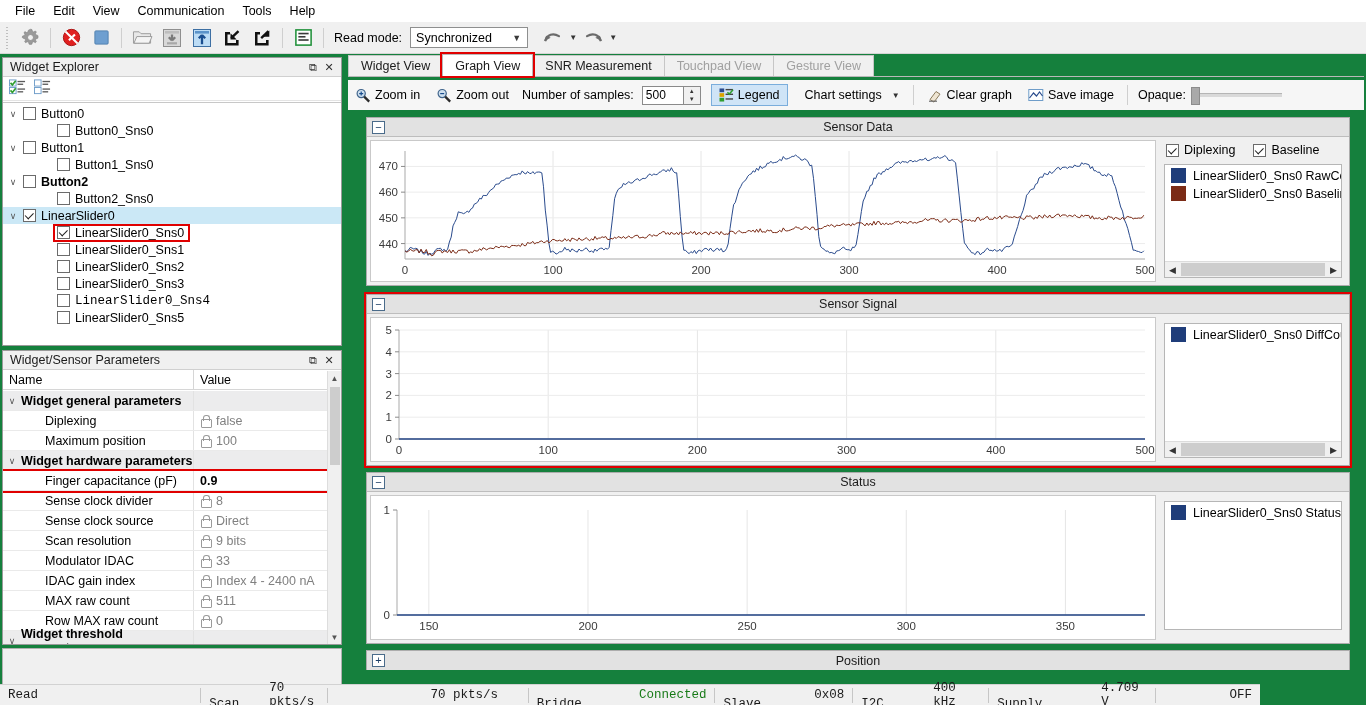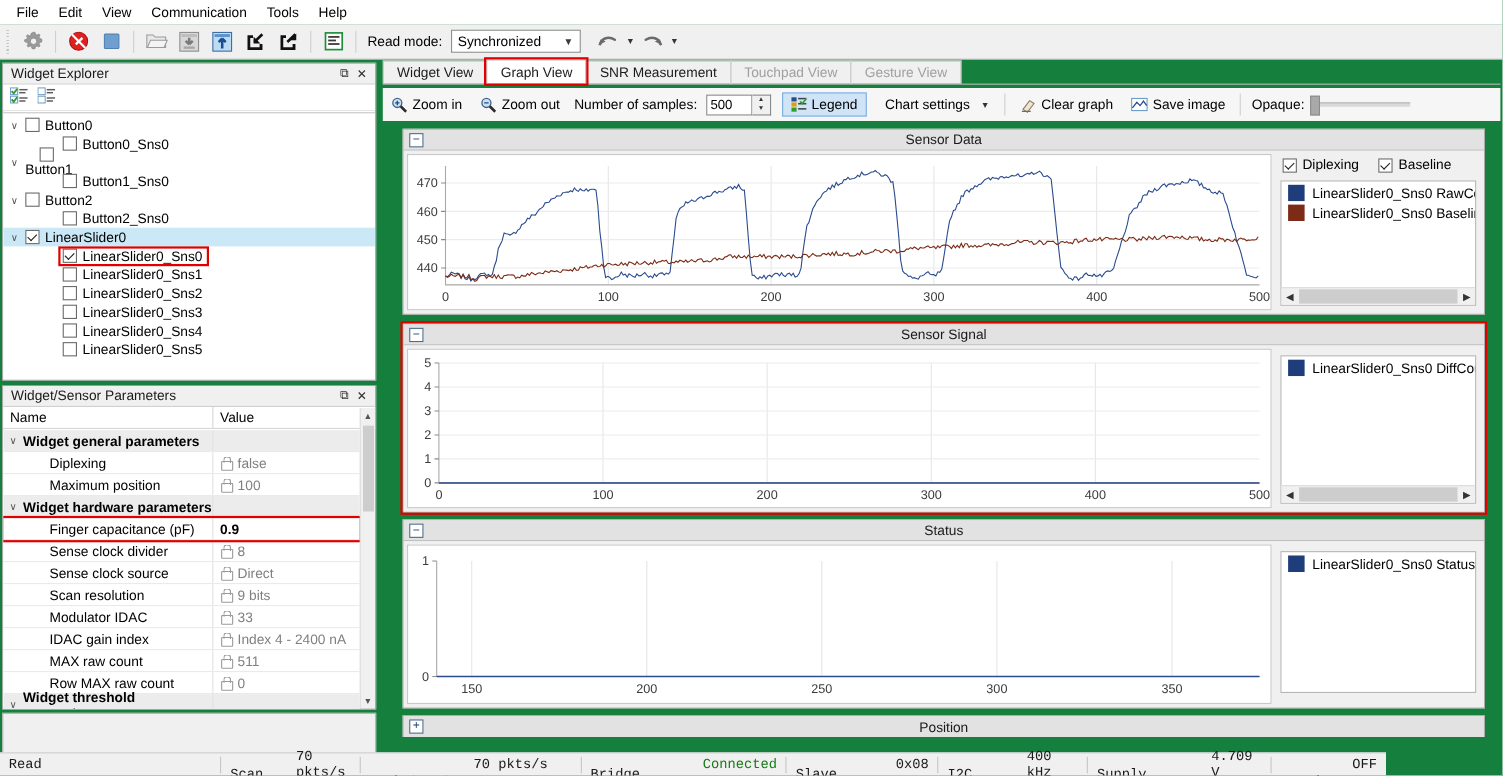--- a/index.html
+++ b/index.html
@@ -333,35 +333,35 @@
         </div>
         <div class="tnode">
           <span class="twist" style="margin-left: 36px;"></span>
           <span style="display: flex; align-items: center; padding: 0px 4px 0px 2px;">
             <span class="cb"></span>
             <span>Button0_Sns0</span>
           </span>
         </div>
         <div class="tnode">
           <span class="twist" style="margin-left: 2px;">∨</span>
-          <span style="display: flex; align-items: center; padding: 0px 4px 0px 2px; flex-direction: column;">
+          <span style="display: flex; align-items: center; padding: 0px 4px 0px 2px;">
             <span class="cb"></span>
             <span>Button1</span>
           </span>
         </div>
         <div class="tnode">
           <span class="twist" style="margin-left: 36px;"></span>
           <span style="display: flex; align-items: center; padding: 0px 4px 0px 2px;">
             <span class="cb"></span>
             <span>Button1_Sns0</span>
           </span>
         </div>
         <div class="tnode">
           <span class="twist" style="margin-left: 2px;">∨</span>
-          <span style="display: flex; padding: 0px 4px 0px 2px;">
+          <span style="display: flex; padding: 0px 4px 0px 2px; font-weight: bold;">
             <span class="cb"></span>
             <span>Button2</span>
           </span>
         </div>
         <div class="tnode">
           <span class="twist" style="margin-left: 36px;"></span>
           <span style="display: flex; align-items: center; padding: 0px 4px 0px 2px;">
             <span class="cb"></span>
             <span>Button2_Sns0</span>
           </span>
@@ -396,21 +396,21 @@
         </div>
         <div class="tnode">
           <span class="twist" style="margin-left: 36px;"></span>
           <span style="display: flex; align-items: center; padding: 0px 4px 0px 2px;">
             <span class="cb"></span>
             <span>LinearSlider0_Sns3</span>
           </span>
         </div>
         <div class="tnode">
           <span class="twist" style="margin-left: 36px;"></span>
-          <span style="display: flex; align-items: center; padding: 0px 4px 0px 2px;">
+          <span style="display: flex; align-items: center; padding: 0px 4px 0px 2px; font-family: Liberation Mono, monospace;">
             <span class="cb"></span>
             <span>LinearSlider0_Sns4</span>
           </span>
         </div>
         <div class="tnode">
           <span class="twist" style="margin-left: 36px;"></span>
           <span style="display: flex; align-items: center; padding: 0px 4px 0px 2px;">
             <span class="cb"></span>
             <span>LinearSlider0_Sns5</span>
           </span>

